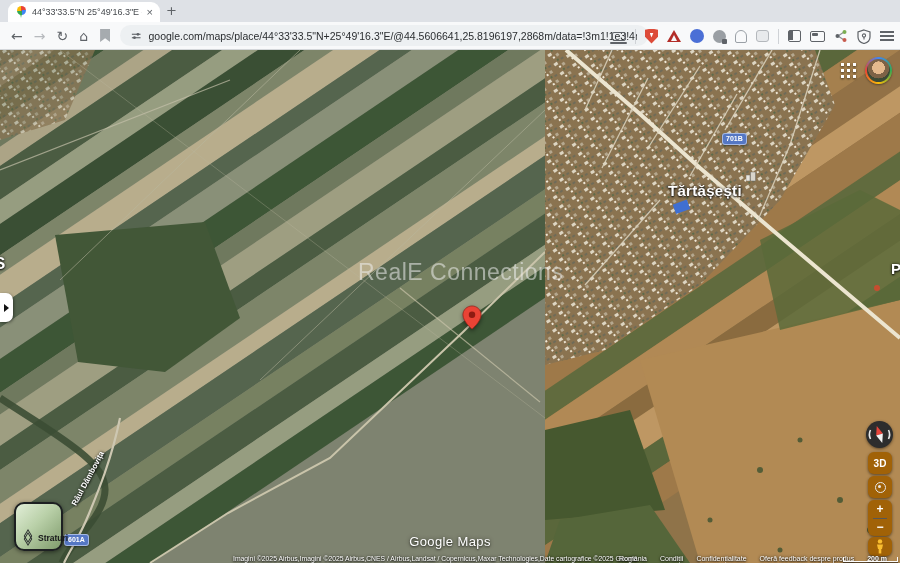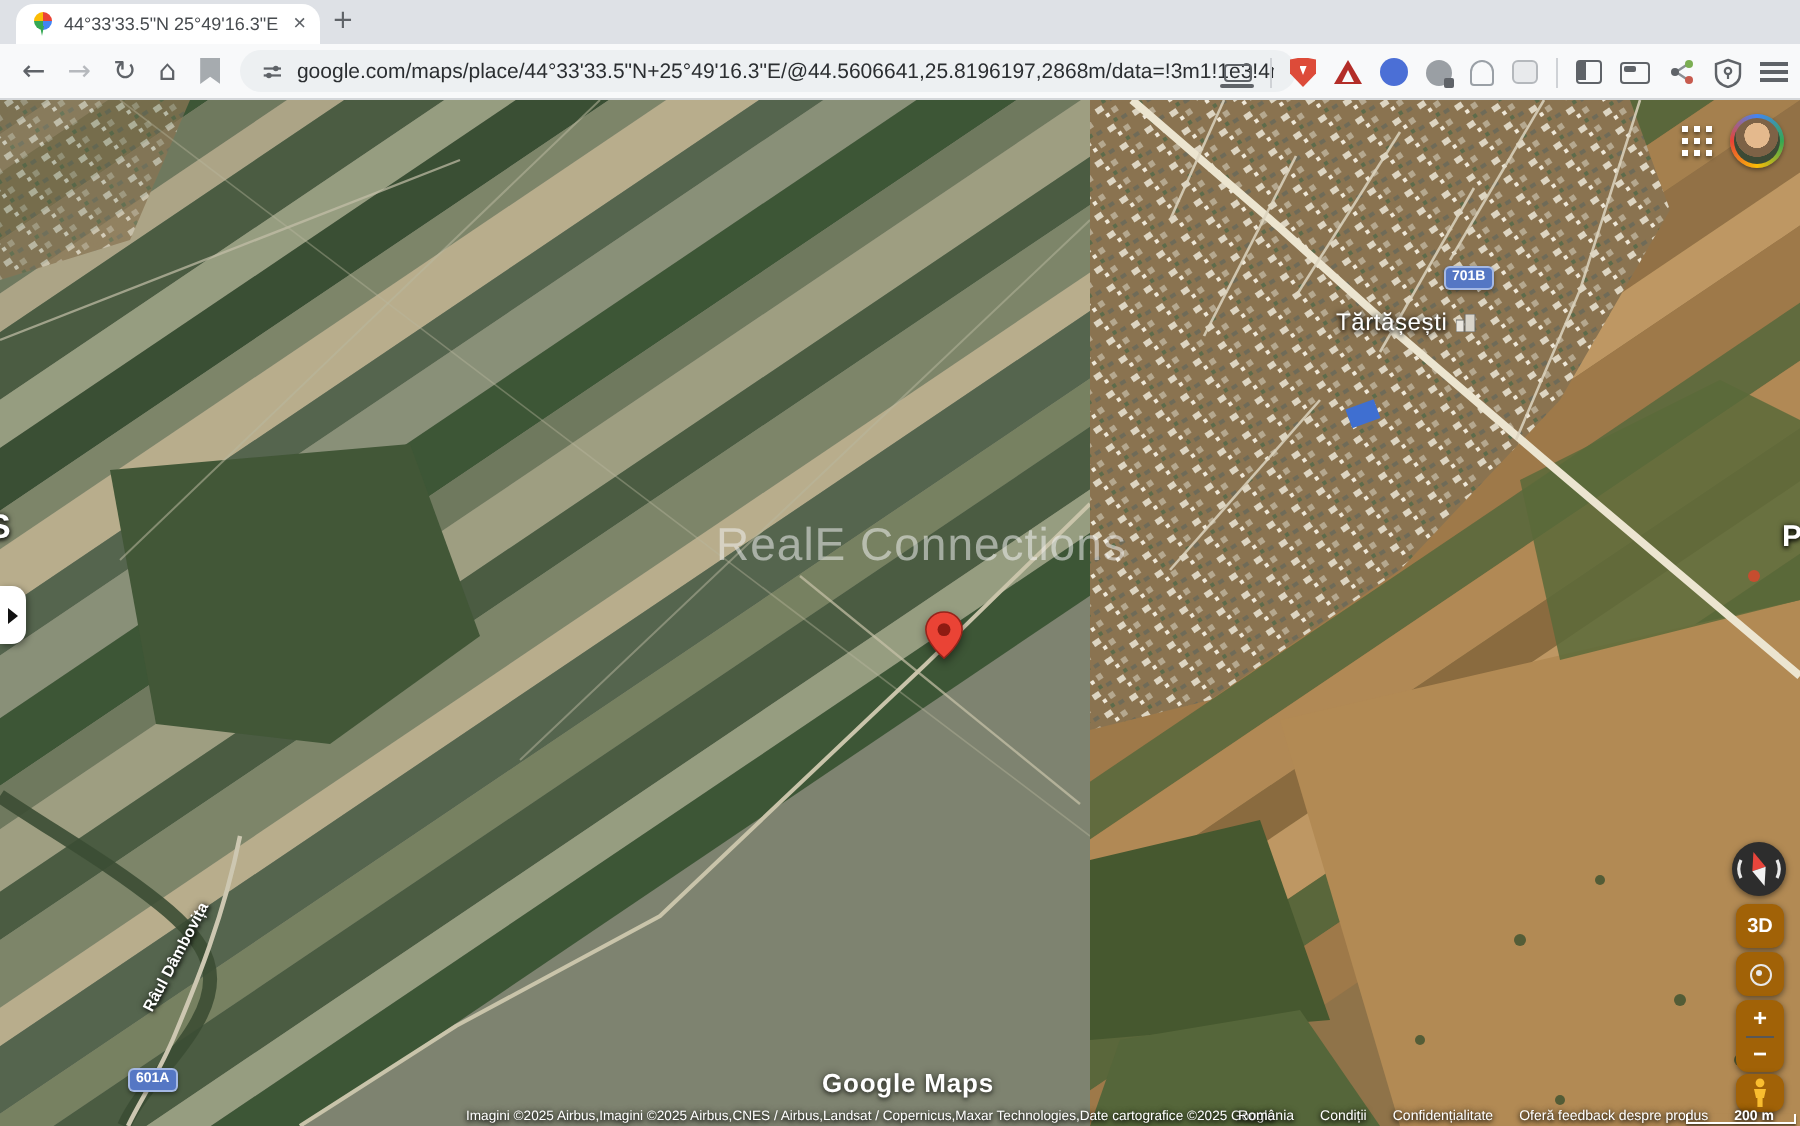--- a/index.html
+++ b/index.html
@@ -44,21 +44,21 @@
   .menu-ic:after { content:""; position:absolute; left:0; top:2px; width:14px; height:2px; background:#5f6368; }
 
   
   #map { position:absolute; top:50px; left:0; width:900px; height:513px; overflow:hidden; background:#7e8370; }
   #terrain { position:absolute; top:0; left:0; }
   .halo { color:#fff; text-shadow:0 1px 2px rgba(0,0,0,.9), 0 0 3px rgba(0,0,0,.75); }
   .badge { position:absolute; background:#5577c4; border:1px solid rgba(230,238,255,.55); border-radius:3px; color:#fff; font-size:7px; font-weight:bold; padding:1px 3px; line-height:1.1; box-shadow:0 1px 2px rgba(0,0,0,.4); }
   #watermark { position:absolute; left:358px; top:209px; font-size:23px; font-weight:400; letter-spacing:.5px; color:rgba(238,238,238,.55); white-space:nowrap; }
   #pin { position:absolute; left:462px; top:253px; filter:drop-shadow(0 2px 2px rgba(0,0,0,.45)); }
   #town { position:absolute; left:668px; top:104px; display:flex; align-items:center; gap:4px; }
-  #town span { font-size:12px; font-weight:normal; letter-spacing:.3px; }
+  #town span { font-size:15px; font-weight:bold; letter-spacing:.3px;margin-top:28px; }
   #river { position:absolute; left:42px; top:424px; width:92px; text-align:center; font-size:8px; font-weight:bold; transform:rotate(-62deg); }
   #partial-s { position:absolute; left:-6px; top:204px; font-size:17px; font-weight:bold; }
   #partial-p { position:absolute; left:891px; top:210px; font-size:15px; font-weight:bold; }
   #side-tab { position:absolute; left:0; top:243px; width:13px; height:29px; background:#fff; border-radius:0 7px 7px 0; box-shadow:1px 1px 3px rgba(0,0,0,.4); display:flex; align-items:center; justify-content:center; }
   #side-tab .arrow { width:0; height:0; border-top:4px solid transparent; border-bottom:4px solid transparent; border-left:5px solid #111; }
   #apps-grid { position:absolute; left:841px; top:13px; width:15px; height:15px; filter:drop-shadow(0 1px 1px rgba(0,0,0,.6)); }
   #apps-grid i { position:absolute; width:3px; height:3px; background:#fff; }
   #avatar { position:absolute; left:865px; top:7px; width:27px; height:27px; border-radius:50%; padding:2px;
       background:conic-gradient(#4285f4,#34a853,#fbbc05,#ea4335,#4285f4); box-shadow:0 1px 2px rgba(0,0,0,.4); }
   #avatar .photo { width:100%; height:100%; border-radius:50%; background:radial-gradient(circle at 50% 38%, #e4b98d 0 34%, #7d6246 35% 58%, #3c4a35 59%); }
@@ -77,21 +77,21 @@
 
   
   #layers-btn { position:absolute; left:14px; top:452px; width:49px; height:49px; border-radius:10px; border:2px solid #1d2022;
       background:linear-gradient(135deg,#e2eed8 0%,#b9d0a8 45%,#7f9b6c 100%); box-shadow:0 1px 4px rgba(0,0,0,.5); }
   #layers-btn .lbl { position:absolute; left:22px; bottom:6px; font-size:8.5px; font-weight:bold; color:#17181a; }
   .layers-ic { position:absolute; left:6px; bottom:5px; width:12px; height:12px; }
   .layers-ic i { position:absolute; left:2px; width:8px; height:8px; border:1.5px solid #2a2d2f; transform:rotate(45deg) skew(14deg,14deg); }
   .layers-ic i:nth-child(1){ top:0; } .layers-ic i:nth-child(2){ top:3px; }
 
   
-  #gm-logo { position:absolute; left:403px; top:484px; width:94px; text-align:right; font-size:13px; font-weight:bold; letter-spacing:.4px; color:#fff; text-shadow:0 1px 2px rgba(0,0,0,.6),0 0 4px rgba(0,0,0,.45); }
+  #gm-logo { position:absolute; left:403px; top:484px; width:94px; text-align:center; font-size:13px; font-weight:normal; letter-spacing:.4px; color:#fff; text-shadow:0 1px 2px rgba(0,0,0,.6),0 0 4px rgba(0,0,0,.45); }
   #attr { position:absolute; left:233px; top:505px; font-size:6.8px; }
   #footer-links { position:absolute; left:619px; top:505px; display:flex; gap:13px; font-size:7px; white-space:nowrap; }
   #scalebar { position:absolute; left:843px; top:507px; width:55px; height:5px; border-left:1px solid #fff; border-right:1px solid #fff; border-bottom:1px solid #fff; box-shadow:0 1px 1px rgba(0,0,0,.5); }
 </style>
 </head>
 <body>
 
 <div id="tabstrip">
   <div id="tab">
     <div class="favicon">
@@ -334,20 +334,27 @@
     <div class="zdiv"></div>
     <div class="z">−</div>
   </div>
   <div id="pegman" class="ctl">
     <svg width="10" height="15" viewBox="0 0 10 15">
       <circle cx="5" cy="2.4" r="2.2" fill="#f9bd2f"></circle>
       <path d="M2,5.5 H8 L7,10 H6.3 L6.3,14.5 H3.7 L3.7,10 H3 Z" fill="#f9bd2f"></path>
     </svg>
   </div>
 
+  <div id="layers-btn">
+    <span class="layers-ic">
+        <i></i>
+        <i></i>
+      </span>
+    <span class="lbl">Straturi</span>
+  </div>
 
   <div id="gm-logo">Google Maps</div>
   <div id="attr" class="halo">Imagini ©2025 Airbus,Imagini ©2025 Airbus,CNES / Airbus,Landsat / Copernicus,Maxar Technologies,Date cartografice ©2025 Google</div>
   <div id="footer-links">
     <span class="halo">România</span>
     <span class="halo">Condiții</span>
     <span class="halo">Confidențialitate</span>
     <span class="halo">Oferă feedback despre produs</span>
     <span class="halo" style="font-weight:bold">200 m</span>
   </div>

